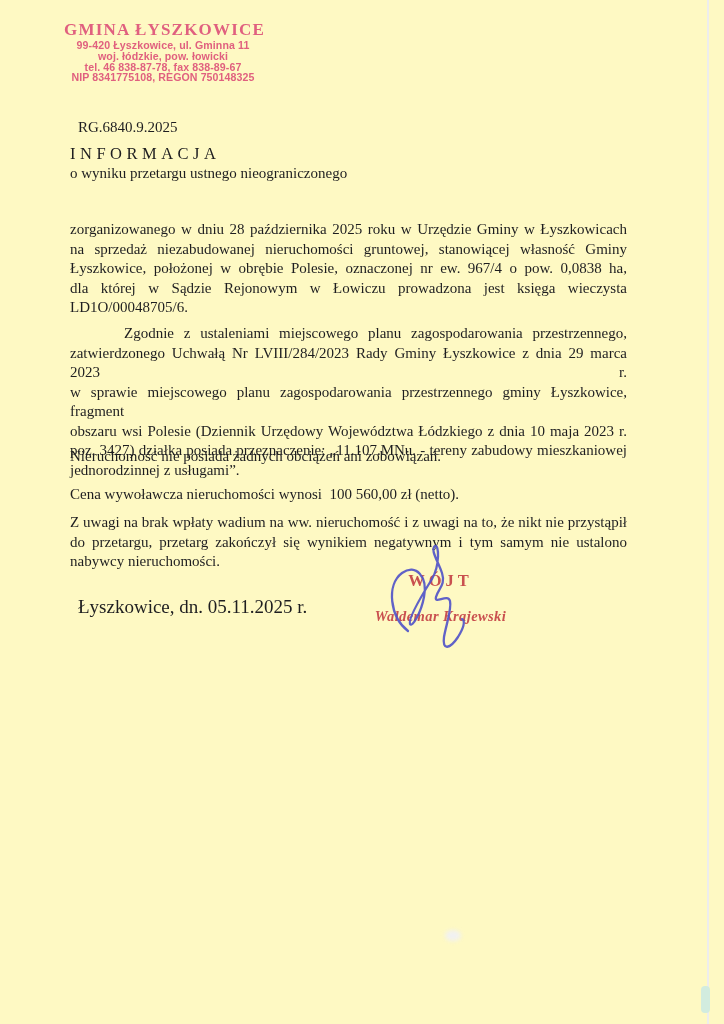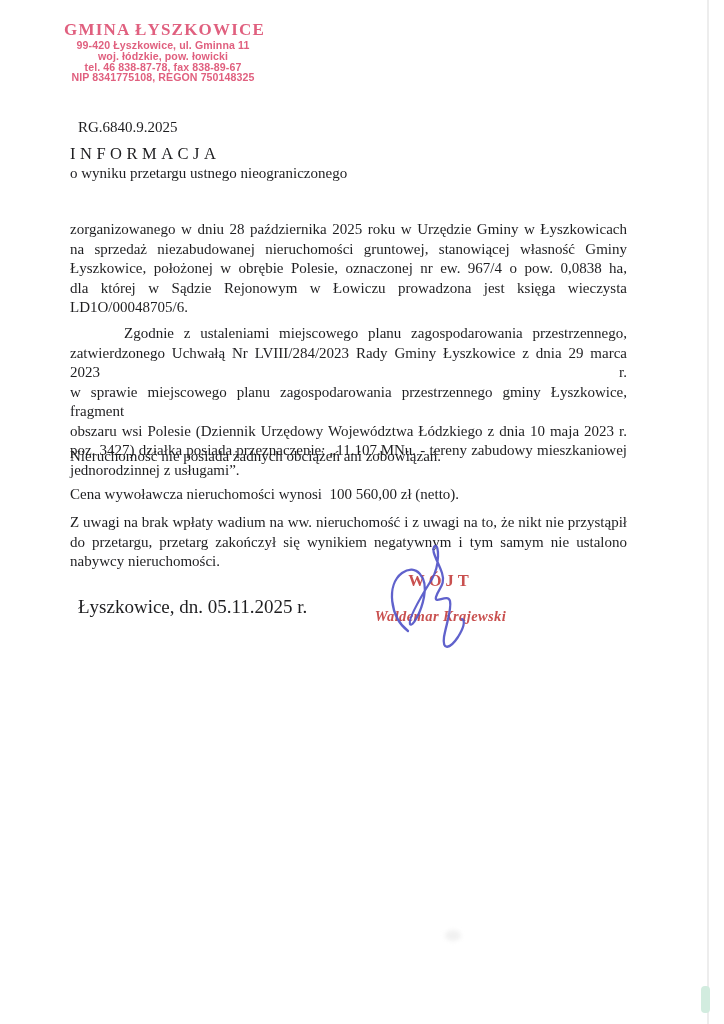--- a/index.html
+++ b/index.html
@@ -4,21 +4,21 @@
 <title>Skan dokumentu</title>
 <style>
   html, body { margin: 0; padding: 0; background: #888; }
   * { box-sizing: border-box; }
 
   .page {
     position: relative;
     width: 724px;
     height: 1024px;
     margin: 0 auto;
-    background: #ffffff;
+    background: #fef9c3;
     overflow: hidden;
     font-family: "Liberation Serif", serif;
     color: #1e1e20;
   }
 
   
   .stamp {
     position: absolute;
     left: 64px;
     top: 20px;

